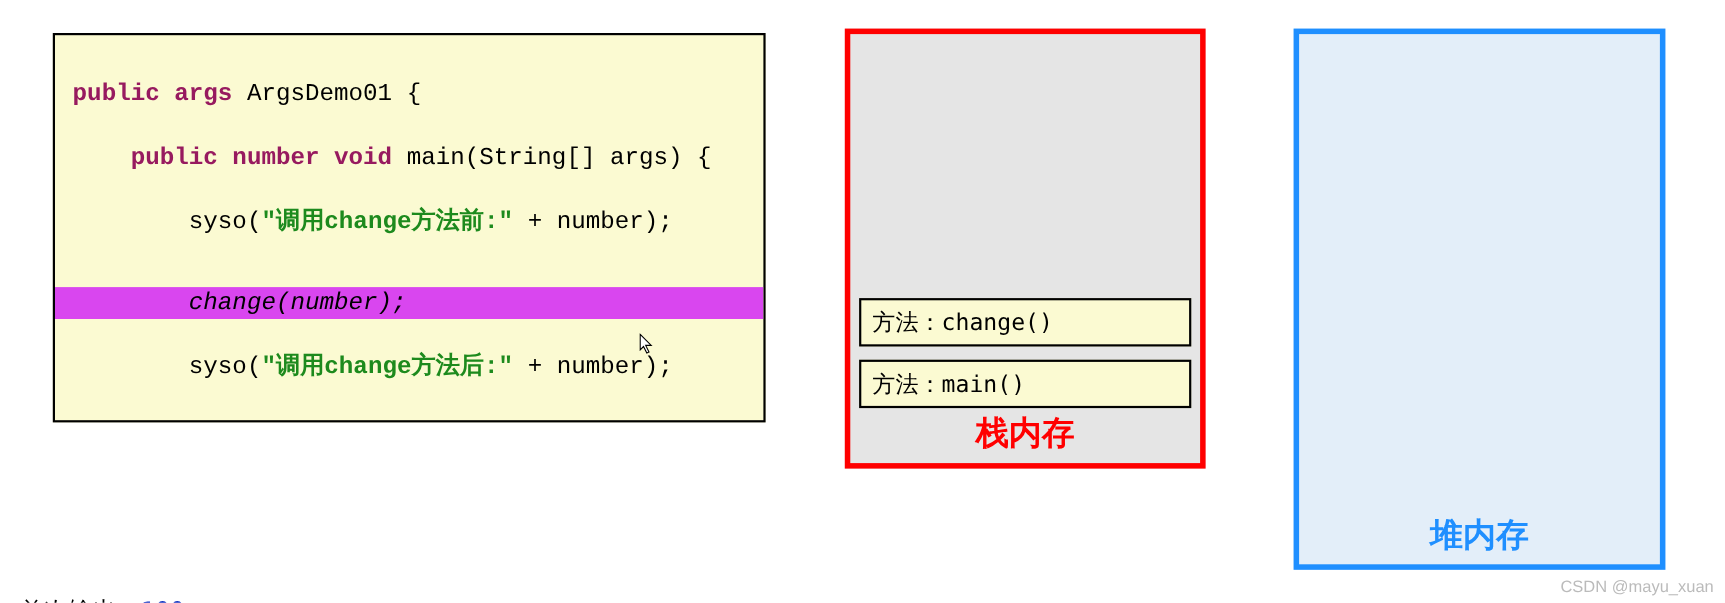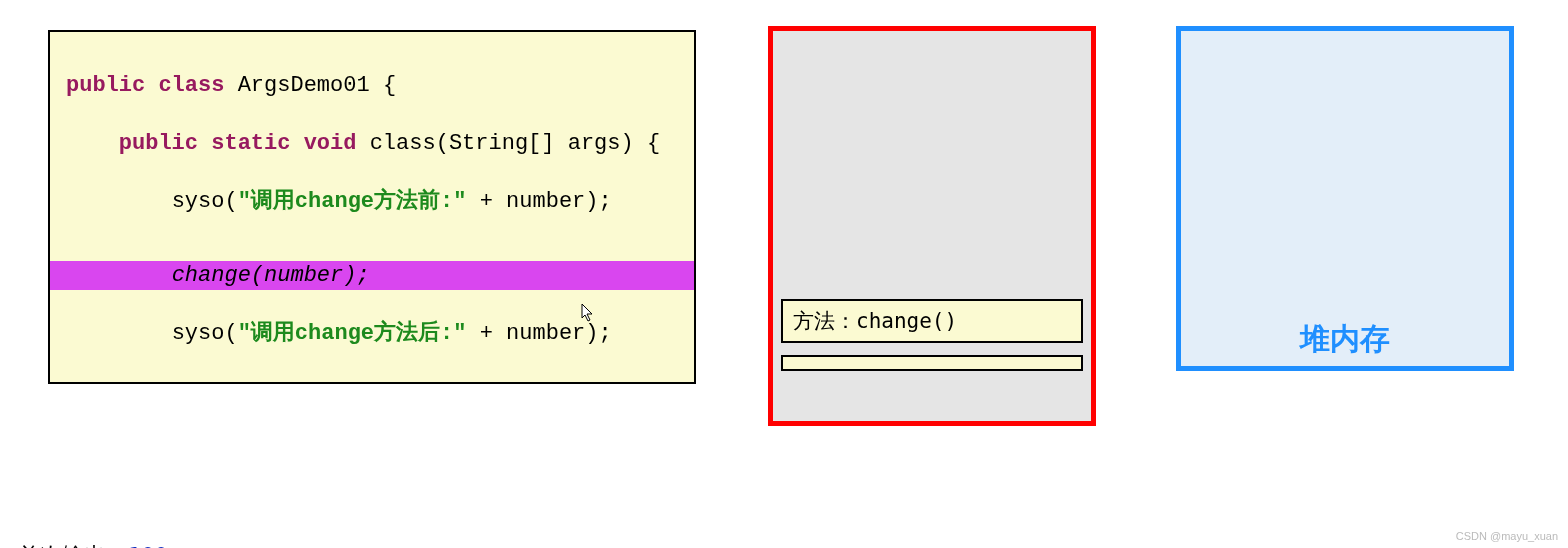--- a/index.html
+++ b/index.html
@@ -58,21 +58,21 @@
     height: 400px;
     border: 5px solid #ff0000;
     background: #e5e5e5;
     padding: 6px;
   }
   .heap-box {
     position: absolute;
     left: 1176px;
     top: 26px;
     width: 338px;
-    height: 345px;
+    height: 492px;
     border: 5px solid #1f8fff;
     background: #e3eef9;
   }
   .stack-frames {
     position: absolute;
     left: 8px; right: 8px;
     bottom: 50px;
     display: flex;
     flex-direction: column;
     gap: 12px;
@@ -98,30 +98,30 @@
     font-weight: bold;
   }
   .stack-box .mem-label { color: #ff0000; }
   .heap-box .mem-label { color: #1f8fff; }
 
   .watermark {
     position: absolute;
     right: 10px;
     bottom: 6px;
     font-family: sans-serif;
-    font-size: 11px;
+    font-size: 15px;
     color: #bbb;
   }
 </style>
 </head>
 <body>
 
 <div class="code-block">
-<div class="code-line"><span class="kw">public</span> <span class="kw">class</span> <span class="ident">ArgsDemo01</span> <span class="paren">{</span></div>
-<div class="code-line">    <span class="kw">public</span> <span class="kw">static</span> <span class="kw">void</span> <span class="ident">class(String[] args) {</span></div>
+<div class="code-line"><span class="kw">public</span> <span class="kw">args</span> <span class="ident">ArgsDemo01</span> <span class="paren">{</span></div>
+<div class="code-line">    <span class="kw">public</span> <span class="kw">number</span> <span class="kw">void</span> <span class="ident">main(String[] args) {</span></div>
 <div class="code-line">        <span class="ident">syso(</span><span class="str">"调用change方法前:"</span><span class="ident"> + number);</span></div>
 <div class="code-line hl">        <span class="call-italic">change</span><span class="call-italic">(number);</span></div>
 <div class="code-line">        <span class="ident">syso(</span><span class="str">"调用change方法后:"</span><span class="ident"> + number);</span></div>
 
 
 
 
 
 <span class="cursor-icon" style="left:505px; top:242px;">
   <svg viewBox="0 0 14 20">
@@ -133,21 +133,23 @@
 <div class="output-line">
   <span>首次输出：</span><span class="val">100</span>
 </div>
 
 <div class="stack-box">
   <div class="stack-frames">
     <div class="frame">
       <span>方法：</span><span class="mono">change()</span>
     </div>
     <div class="frame">
+      <div><span>方法：</span><span class="mono">main()</span></div>
     </div>
   </div>
+  <div class="mem-label">栈内存</div>
 </div>
 
 <div class="heap-box">
   <div class="mem-label">堆内存</div>
 </div>
 
 <div class="watermark">CSDN @mayu_xuan</div>
 
 </body></html>

